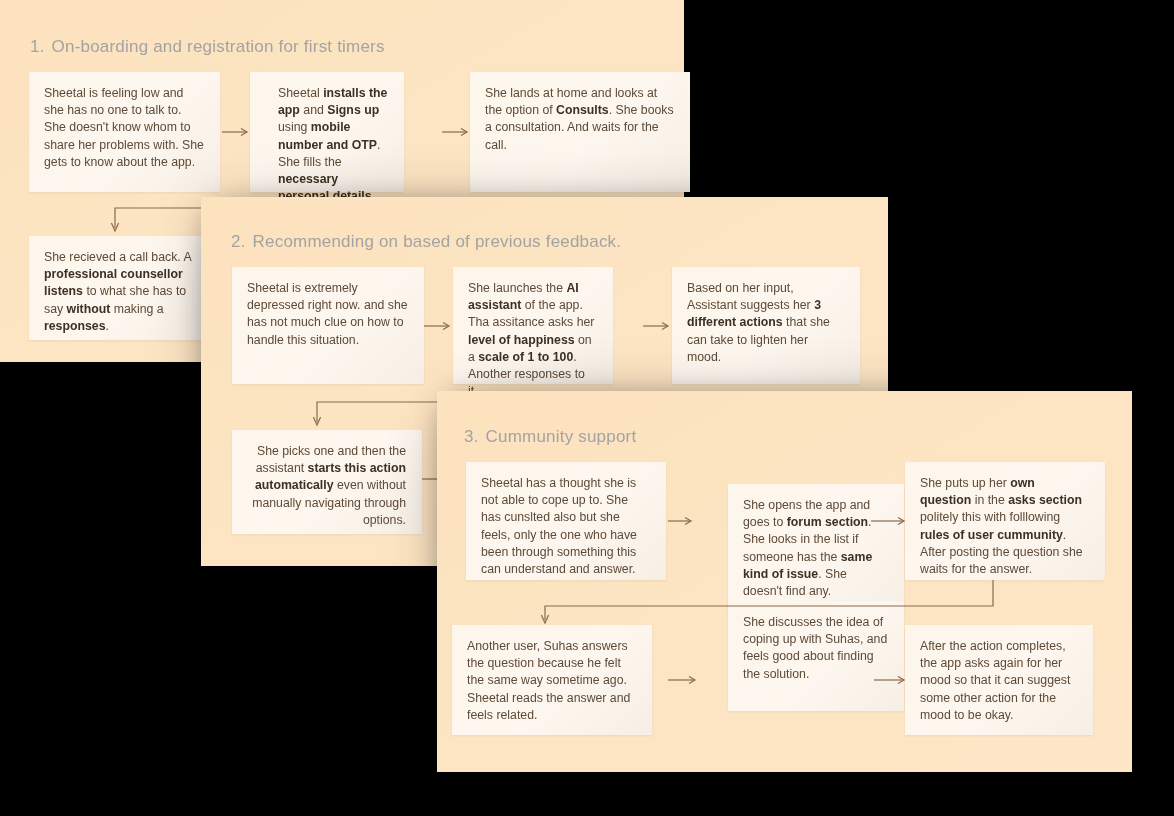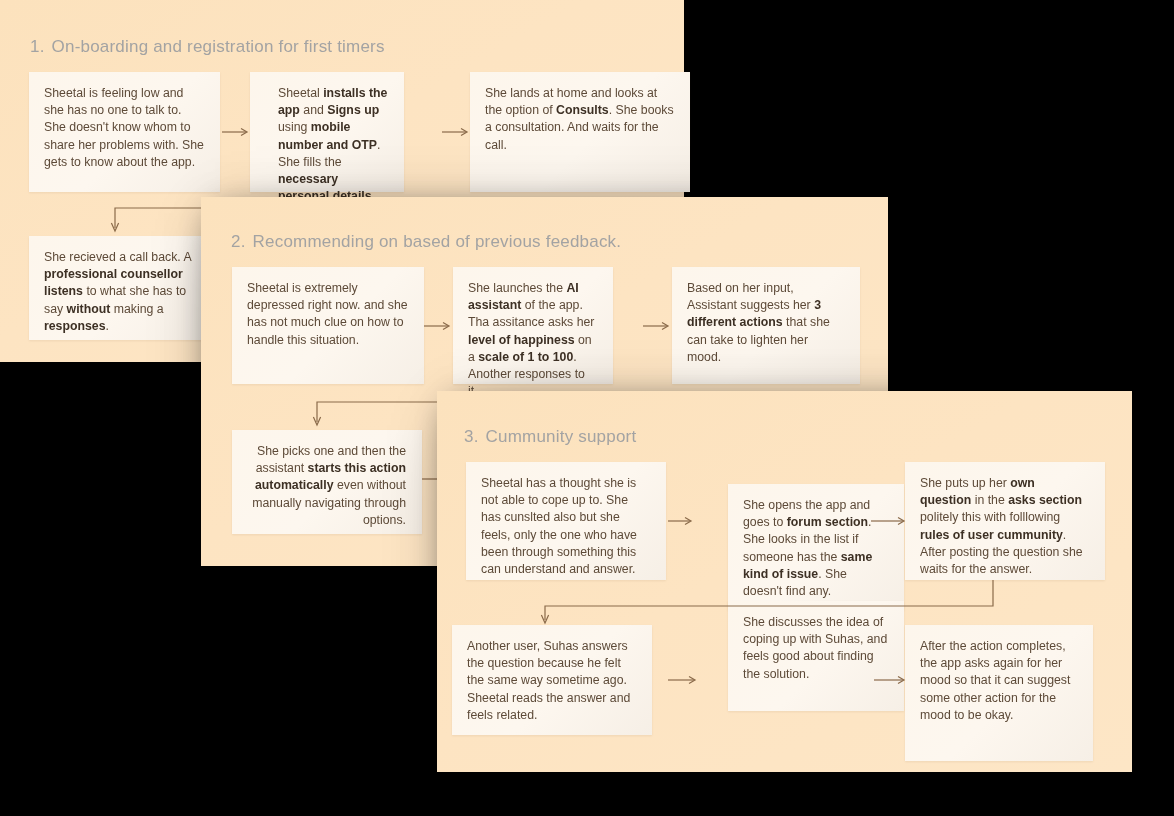--- a/index.html
+++ b/index.html
@@ -132,21 +132,21 @@
   <div class="panel-head" style="left:464px;top:427px;">
     <span class="num">3.</span><span>Cummunity support</span>
   </div>
 
   <div class="card" style="left:466px;top:462px;width:200px;height:118px;"><span>Sheetal has a thought she is not able to cope up to. She has cunslted also but she feels, only the one who have been through something this can understand and answer.</span></div>
   <div class="card" style="left:692px;top:484px;width:176px;height:126px;margin-left:36px;"><span>She opens the app and goes to </span><b>forum section</b><span>. She looks in the list if someone has the </span><b>same kind of issue</b><span>. She doesn't find any.</span></div>
   <div class="card" style="left:905px;top:462px;width:200px;height:118px;"><span>She puts up her </span><b>own question</b><span> in the </span><b>asks section</b><span> politely this with folllowing </span><b>rules of user cummunity</b><span>. After posting the question she waits for the answer.</span></div>
 
   <div class="card" style="left:452px;top:625px;width:200px;height:110px;"><span>Another user, Suhas answers the question because he felt the same way sometime ago. Sheetal reads the answer and feels related.</span></div>
   <div class="card" style="left:696px;top:601px;width:176px;height:110px;margin-left:32px;"><span>She discusses the idea of coping up with Suhas, and feels good about finding the solution.</span></div>
-  <div class="card" style="left:905px;top:625px;width:188px;height:136px;"><span>After the action completes, the app asks again for her mood so that it can suggest some other action for the mood to be okay.</span></div>
+  <div class="card" style="left:905px;top:625px;width:188px;height:110px;"><span>After the action completes, the app asks again for her mood so that it can suggest some other action for the mood to be okay.</span></div>
 
   <div class="arrow-h" style="left:668px;top:516px;width:24px;">
     <svg width="26" height="10" viewBox="0 0 26 10">
         <path d="M0 5 H22" stroke="#8a6a4a" stroke-width="1.2" fill="none"></path>
         <path d="M17 1.6 L23 5 L17 8.4" stroke="#8a6a4a" stroke-width="1.2" fill="none"></path>
       </svg>
   </div>
   <div class="arrow-h" style="left:871px;top:516px;width:34px;">
     <svg width="36" height="10" viewBox="0 0 36 10">
         <path d="M0 5 H32" stroke="#8a6a4a" stroke-width="1.2" fill="none"></path>

